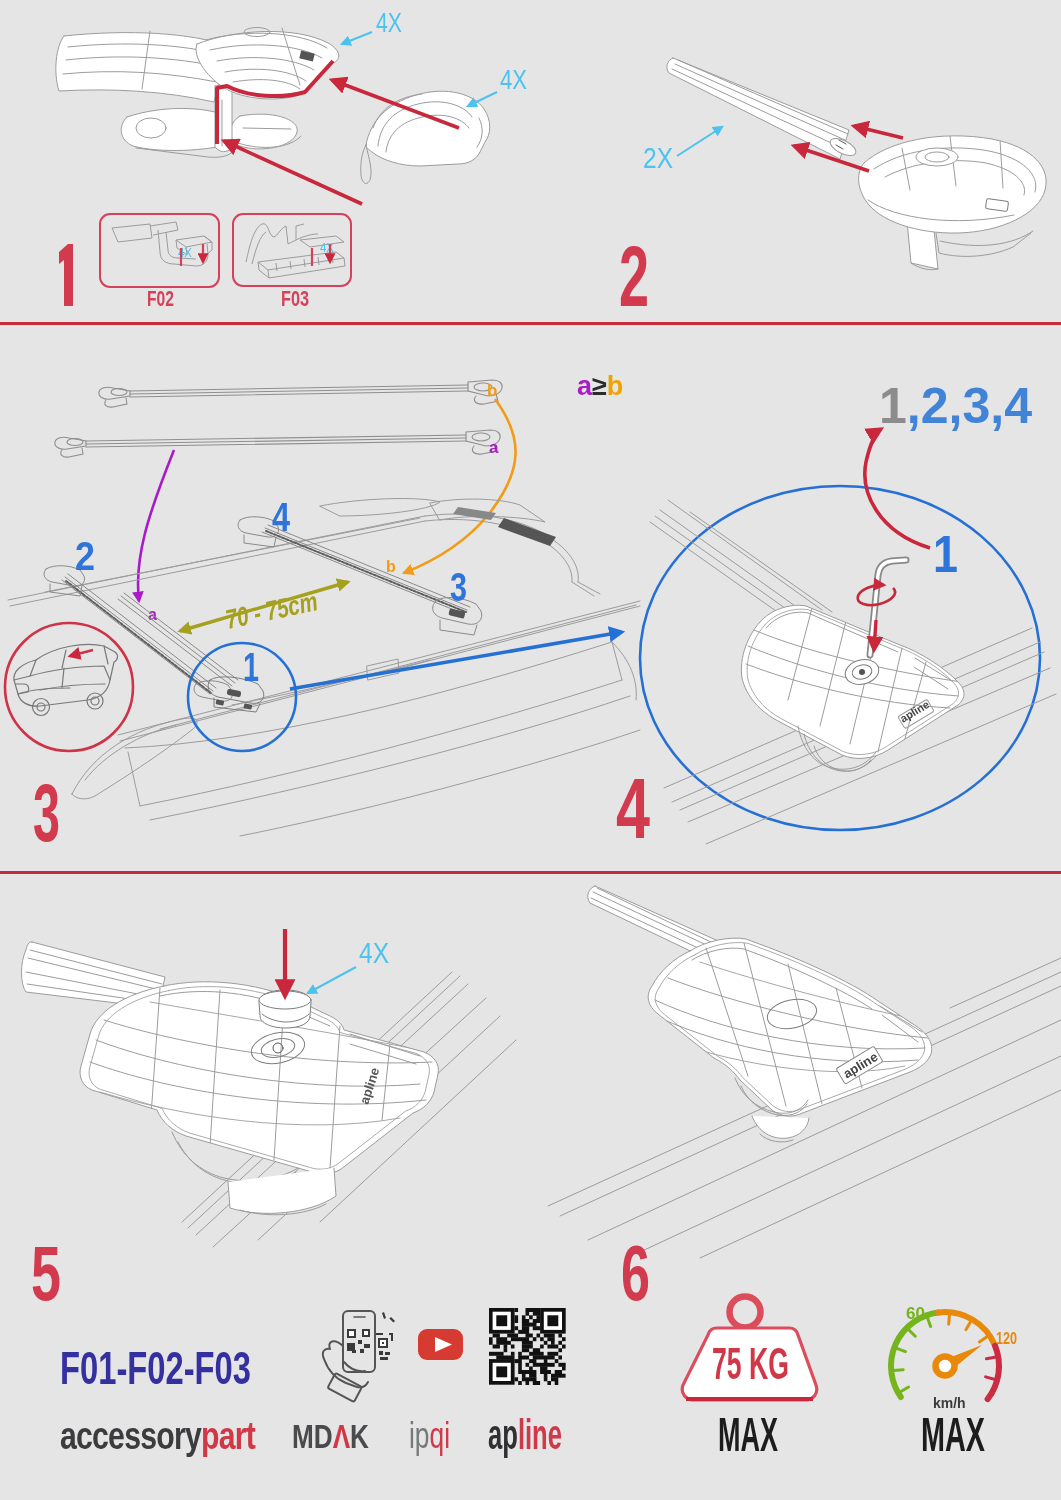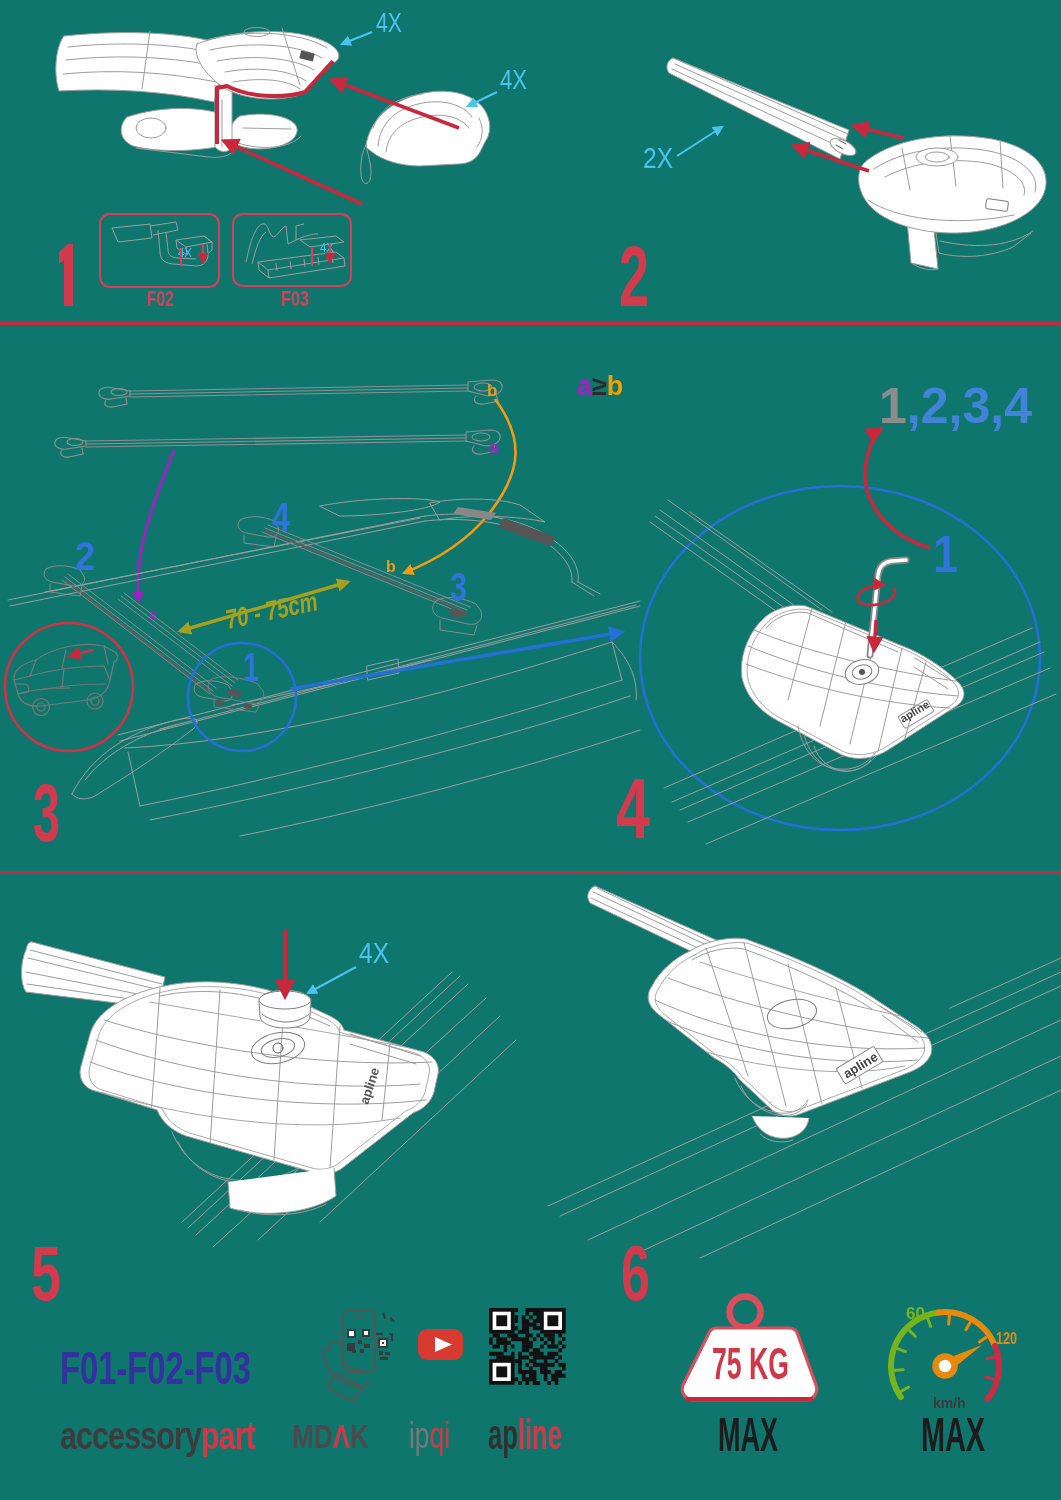--- a/index.html
+++ b/index.html
@@ -1,16 +1,16 @@
 <!DOCTYPE html>
 <html><head>
 <meta charset="utf-8">
 <style>
   html,body{margin:0;padding:0;background:#ffffff;}
-  #page{width:1061px;height:1500px;position:relative;background:#0f766e;overflow:hidden;}
+  #page{width:1061px;height:1500px;position:relative;background:#e5e5e5;overflow:hidden;}
   svg text{font-family:"Liberation Sans",sans-serif;}
 </style>
 </head>
 <body>
 <div id="page">
 <svg width="1061" height="1500" viewBox="0 0 1061 1500">
 <defs>
 <marker id="mr" viewBox="0 0 10 10" refX="8" refY="5" markerWidth="5" markerHeight="5" orient="auto-start-reverse">
           <path d="M0,0 L10,5 L0,10 z" fill="#c9283c"></path>
         </marker>

